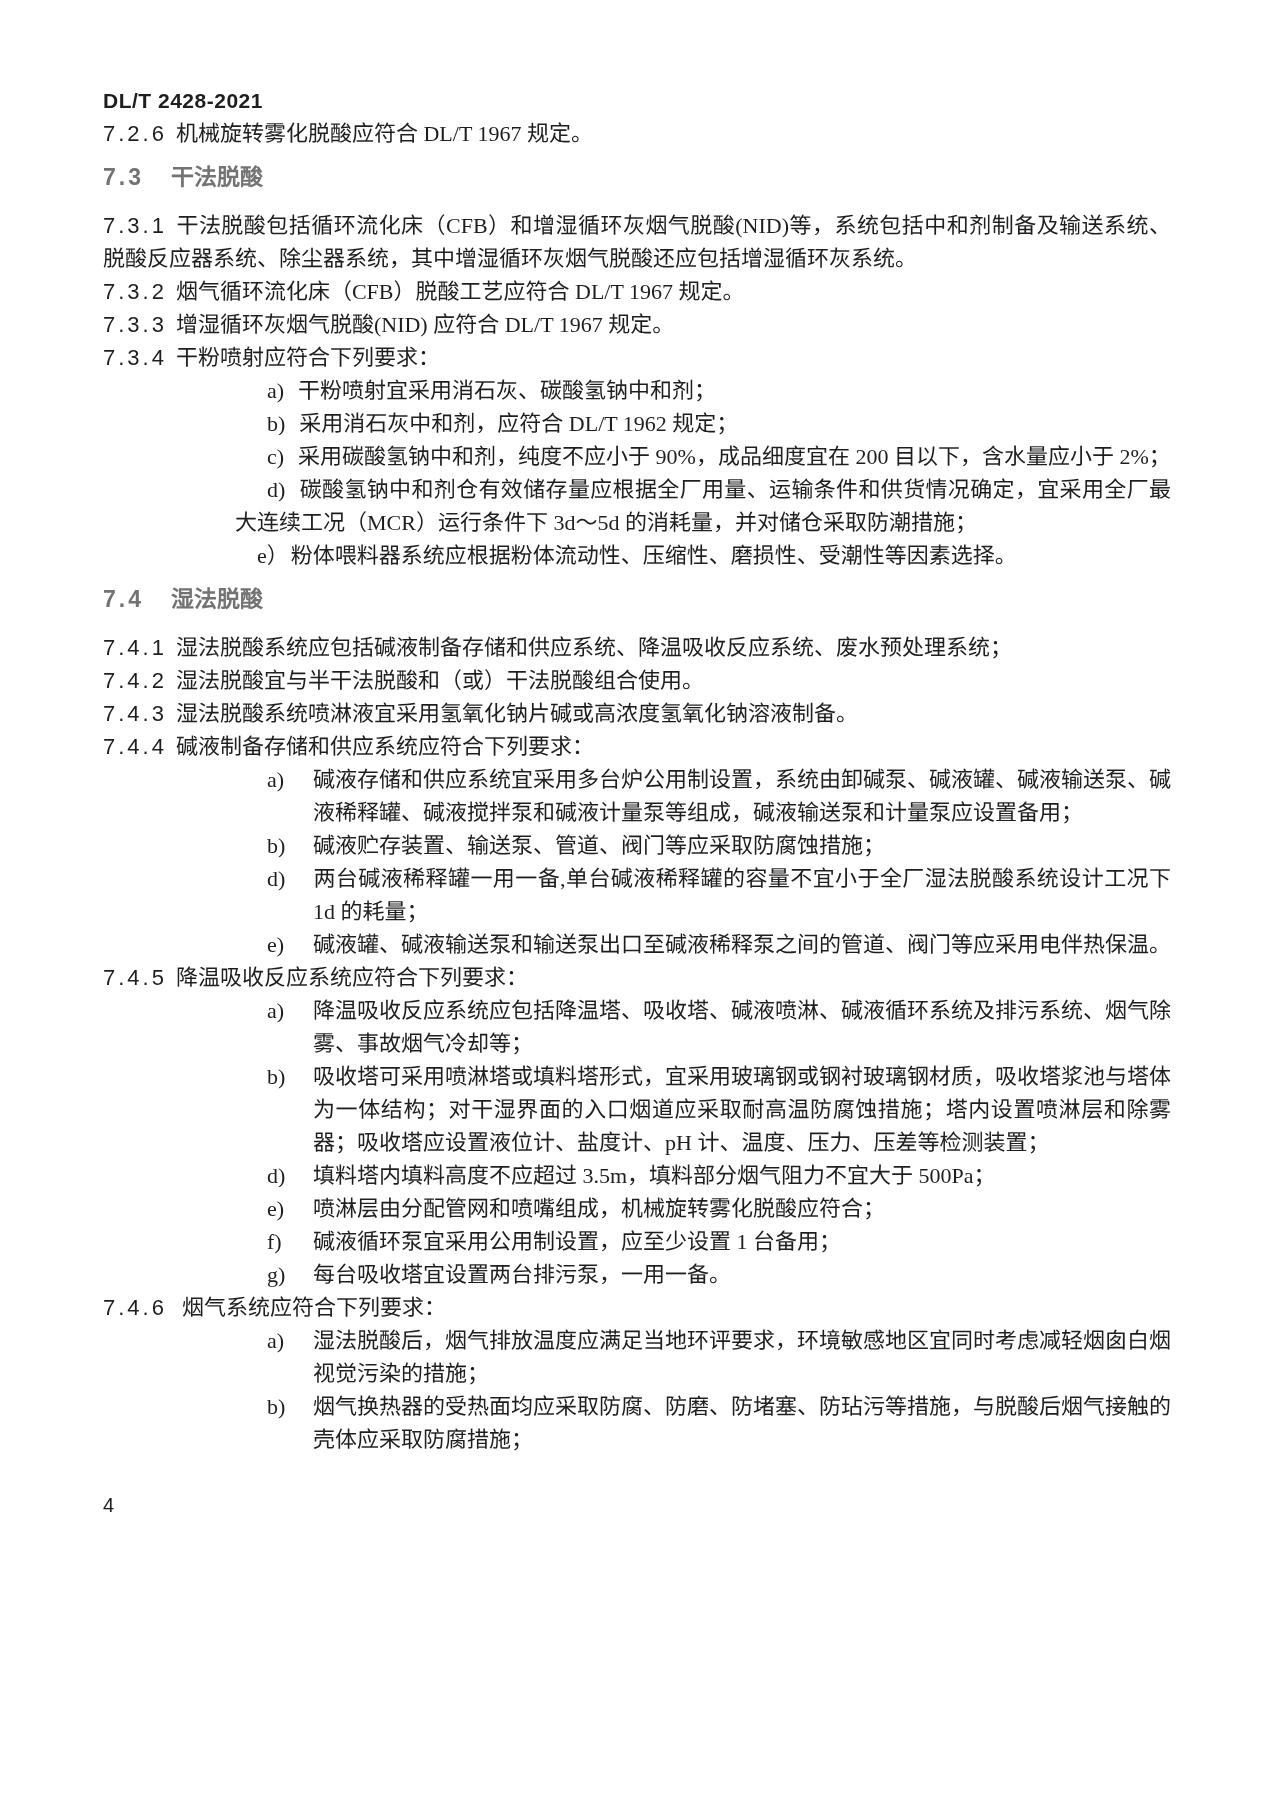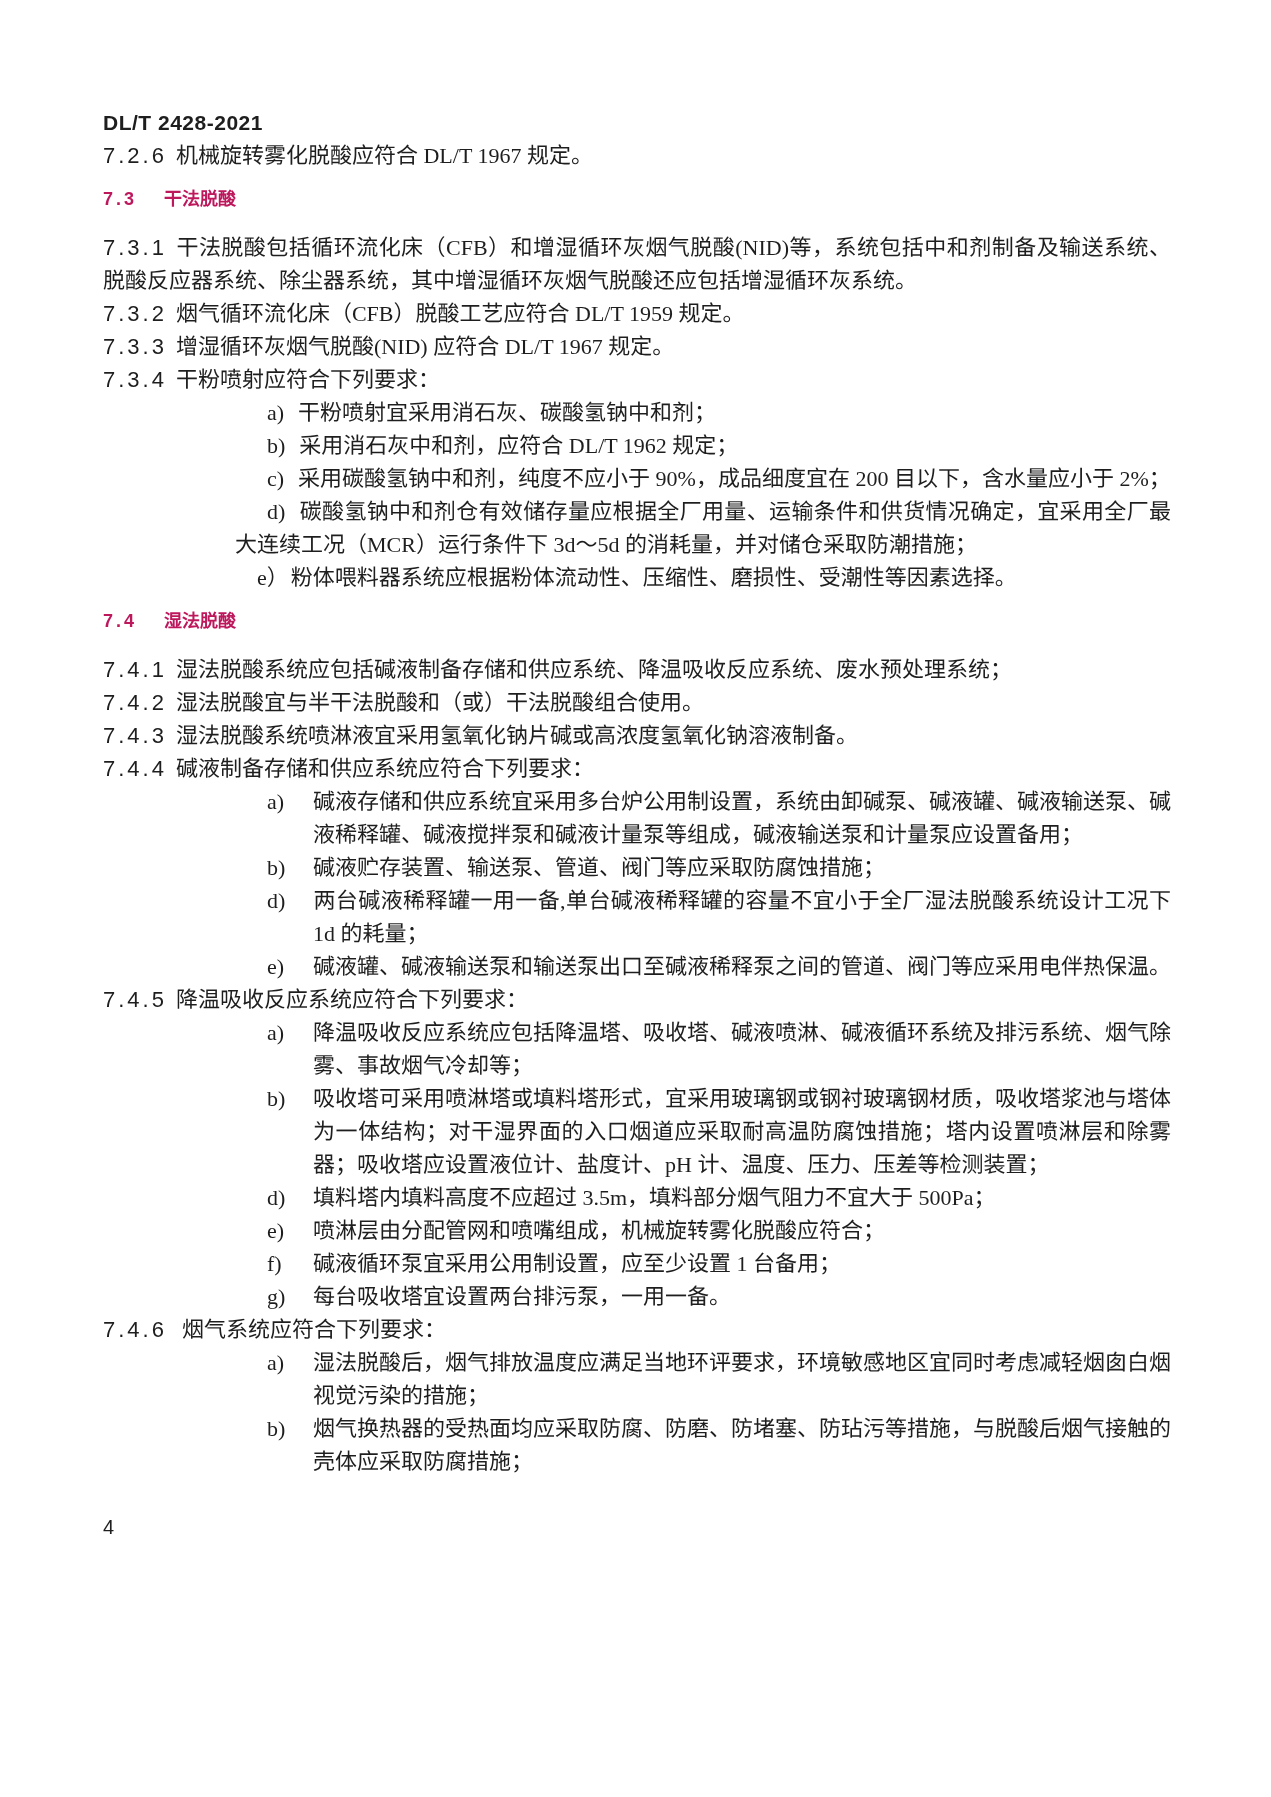--- a/index.html
+++ b/index.html
@@ -5,38 +5,38 @@
   html,body{margin:0;padding:0;background:#fff;}
   body{
     width:1271px;height:1797px;overflow:hidden;
     font-family:"Liberation Serif","DejaVu Serif",serif;
     color:#1e1e1e;
     -webkit-font-smoothing:antialiased;
   }
   .page{
     box-sizing:border-box;
     width:1271px;height:1797px;
-    padding:106px 100px 0 103px;
+    padding:84px 100px 0 103px;
     font-size:22px;line-height:33px;border-radius:23px;
   }
   .hdr{
     font-family:"Liberation Sans","DejaVu Sans",sans-serif;
     font-weight:600;font-size:21px;letter-spacing:.5px;
     line-height:33px;
   }
   p{margin:0;text-align:justify;}
   .clause .cnum{
     font-family:"Liberation Sans","DejaVu Sans",sans-serif;
     letter-spacing:3px;margin-right:9px;white-space:nowrap;
   }
   .clause.tight .cnum{margin-right:15px;}
   h2.sec{
     margin:11px 0 15px 0;
     font-family:"Liberation Sans","DejaVu Sans",sans-serif;
-    font-weight:700;font-size:18px;line-height:33px;color:#be185d;
+    font-weight:700;font-size:23px;line-height:33px;color:#737373;
   }
   h2.sec .snum{letter-spacing:3px;margin-right:27px;}
   
   .li{margin-left:210px;text-indent:-46px;}
   .li .lab{display:inline-block;width:46px;text-indent:0;
     font-family:"Liberation Serif","DejaVu Serif",serif;}
   
   .li2{margin-left:132px;text-indent:32px;}
   .li2 .lab2{margin-right:14px;}
   
@@ -53,21 +53,21 @@
 
 <div class="page">
 
   <div class="hdr">DL/T 2428-2021</div>
 
   <p class="clause"><span class="cnum">7.2.6</span><span>机械旋转雾化脱酸应符合 DL/T 1967 规定。</span></p>
 
   <h2 class="sec"><span class="snum">7.3</span><span>干法脱酸</span></h2>
 
   <p class="clause"><span class="cnum">7.3.1</span><span>干法脱酸包括循环流化床（CFB）和增湿循环灰烟气脱酸(NID)等，系统包括中和剂制备及输送系统、脱酸反应器系统、除尘器系统，其中增湿循环灰烟气脱酸还应包括增湿循环灰系统。</span></p>
-  <p class="clause"><span class="cnum">7.3.2</span><span>烟气循环流化床（CFB）脱酸工艺应符合 DL/T 1959 规定。</span></p>
+  <p class="clause"><span class="cnum">7.3.2</span><span>烟气循环流化床（CFB）脱酸工艺应符合 DL/T 1967 规定。</span></p>
   <p class="clause"><span class="cnum">7.3.3</span><span>增湿循环灰烟气脱酸(NID) 应符合 DL/T 1967 规定。</span></p>
   <p class="clause"><span class="cnum">7.3.4</span><span>干粉喷射应符合下列要求：</span></p>
 
   <p class="li2"><span class="lab2">a)</span><span>干粉喷射宜采用消石灰、碳酸氢钠中和剂；</span></p>
   <p class="li2"><span class="lab2">b)</span><span>采用消石灰中和剂，应符合 DL/T 1962 规定；</span></p>
   <p class="li2"><span class="lab2">c)</span><span>采用碳酸氢钠中和剂，纯度不应小于 90%，成品细度宜在 200 目以下，含水量应小于 2%；</span></p>
   <p class="li2"><span class="lab2">d)</span><span>碳酸氢钠中和剂仓有效储存量应根据全厂用量、运输条件和供货情况确定，宜采用全厂最大连续工况（MCR）运行条件下 3d～5d 的消耗量，并对储仓采取防潮措施；</span></p>
   <p class="li2e"><span class="lab2">e）</span><span>粉体喂料器系统应根据粉体流动性、压缩性、磨损性、受潮性等因素选择。</span></p>
 
   <h2 class="sec"><span class="snum">7.4</span><span>湿法脱酸</span></h2>

